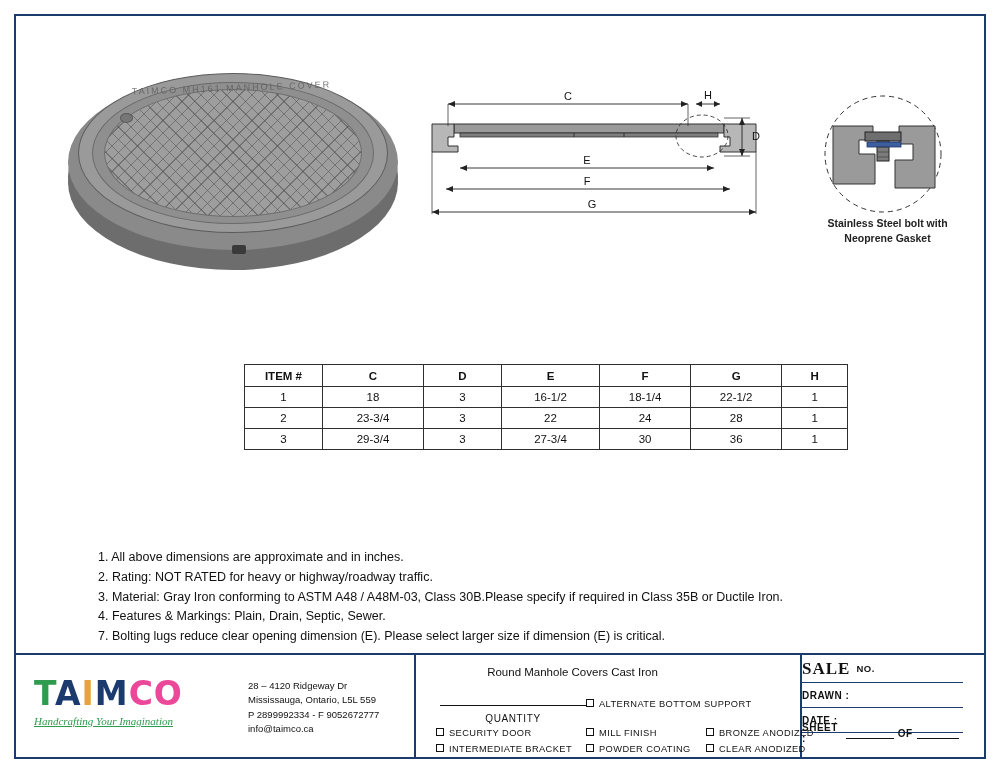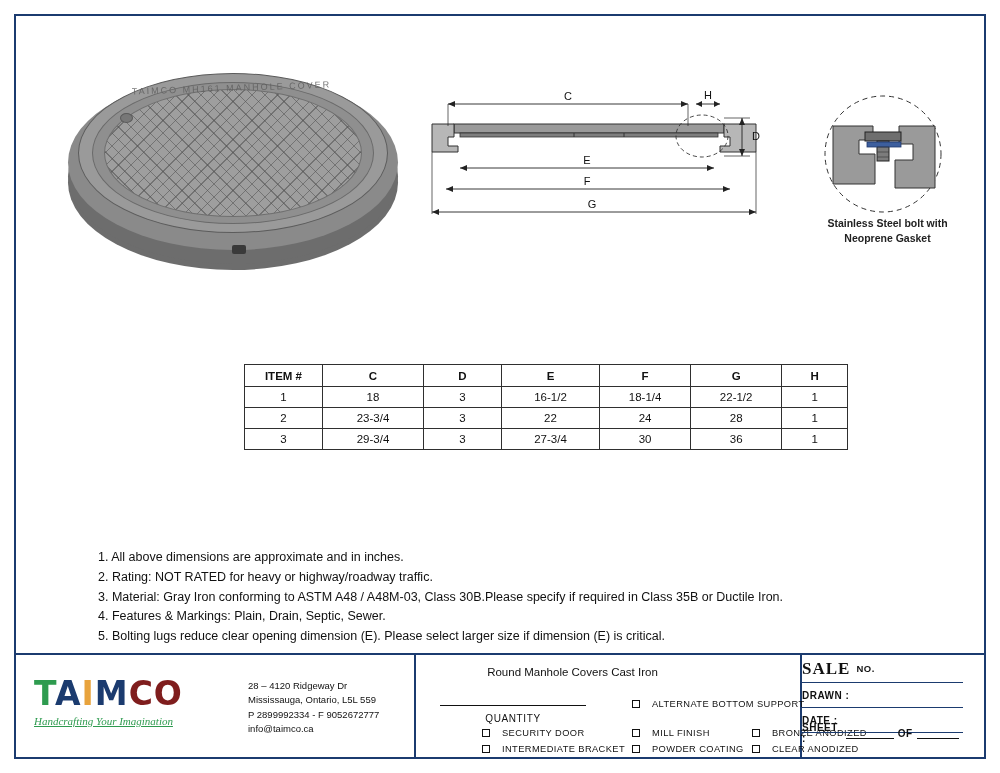--- a/index.html
+++ b/index.html
@@ -224,21 +224,21 @@
     font-family: "DejaVu Sans", sans-serif;
     font-weight: bold;
     font-size: 33px;
     letter-spacing: 1px;
     line-height: 1;
   }
   .logo-word .c1 { color: #2e9b4f; }
   .logo-word .c2 { color: #1b3b6f; }
   .logo-word .c3 { color: #e8a33d; }
   .logo-word .c4 { color: #1b3b6f; }
-  .logo-word .c5 { color: #7f1d1d; }
+  .logo-word .c5 { color: #ec4899; }
   .logo-tag {
     margin-top: 5px;
     font-family: "Liberation Serif", serif;
     font-style: italic;
     font-size: 11px;
     color: #2e9b4f;
     text-decoration: underline;
   }
   .addr {
     position: absolute;
@@ -271,24 +271,22 @@
     position: absolute;
     left: 14px;
     top: 44px;
     width: 372px;
     font-size: 9.3px;
     letter-spacing: .4px;
   }
   .opt {
     position: absolute;
     display: flex;
-    align-items: center;
-    gap: 12px;
+    gap: 5px;
     white-space: nowrap;
-    margin-left: 46px;
   }
   .chk {
     width: 8px; height: 8px;
     border: 1px solid #111;
     display: inline-block;
     box-sizing: border-box;
   }
   .tb-right-row {
     position: absolute;
     left: 0;
@@ -450,21 +448,21 @@
         <td>1</td>
       </tr>
     </tbody>
   </table>
 
   <div class="notes">
     <div>1. All above dimensions are approximate and in inches.</div>
     <div>2. Rating: NOT RATED for heavy or highway/roadway traffic.</div>
     <div>3. Material: Gray Iron conforming to ASTM A48 / A48M-03, Class 30B.Please specify if required in Class 35B or Ductile Iron.</div>
     <div>4. Features &amp; Markings: Plain, Drain, Septic, Sewer.</div>
-    <div>5. Bolting lugs reduce clear opening dimension (E). Please select larger size if dimension (E) is critical.</div>
+    <div>7. Bolting lugs reduce clear opening dimension (E). Please select larger size if dimension (E) is critical.</div>
   </div>
 
   <div class="titleblock">
 
     <div class="tb-col-logo">
       <div class="logo">
         <div class="logo-word"><span class="c1">T</span><span class="c2">A</span><span class="c3">I</span><span class="c4">M</span><span class="c5">CO</span></div>
         <div class="logo-tag">Handcrafting Your Imagination</div>
       </div>
       <div class="addr">

